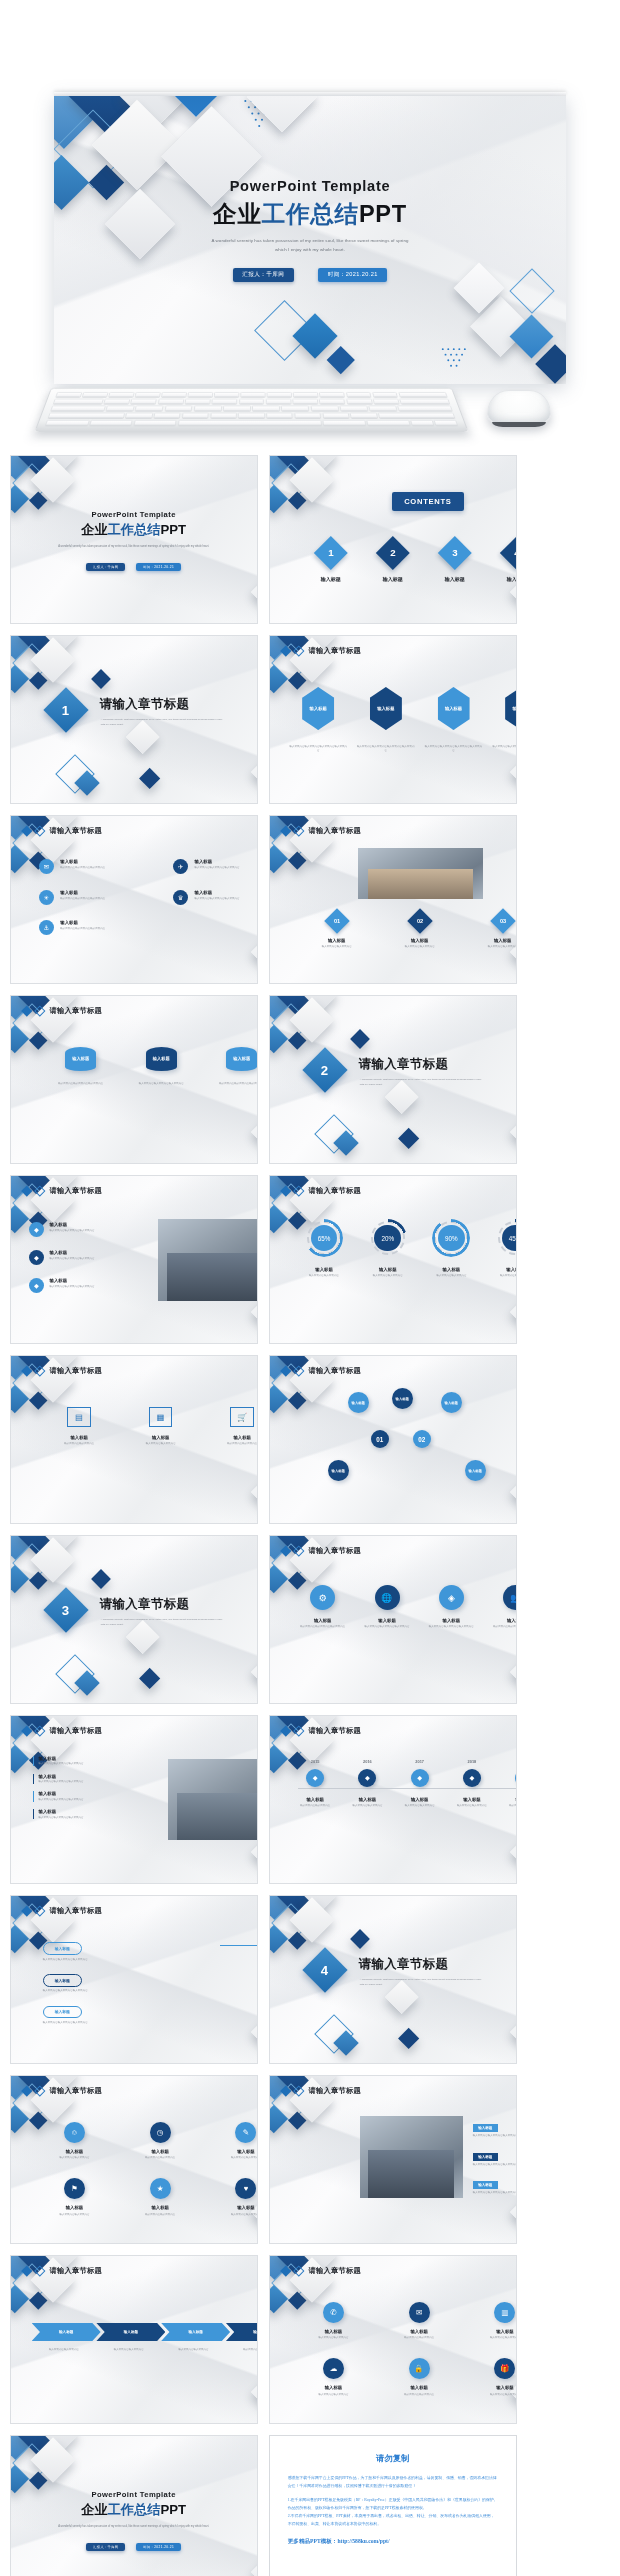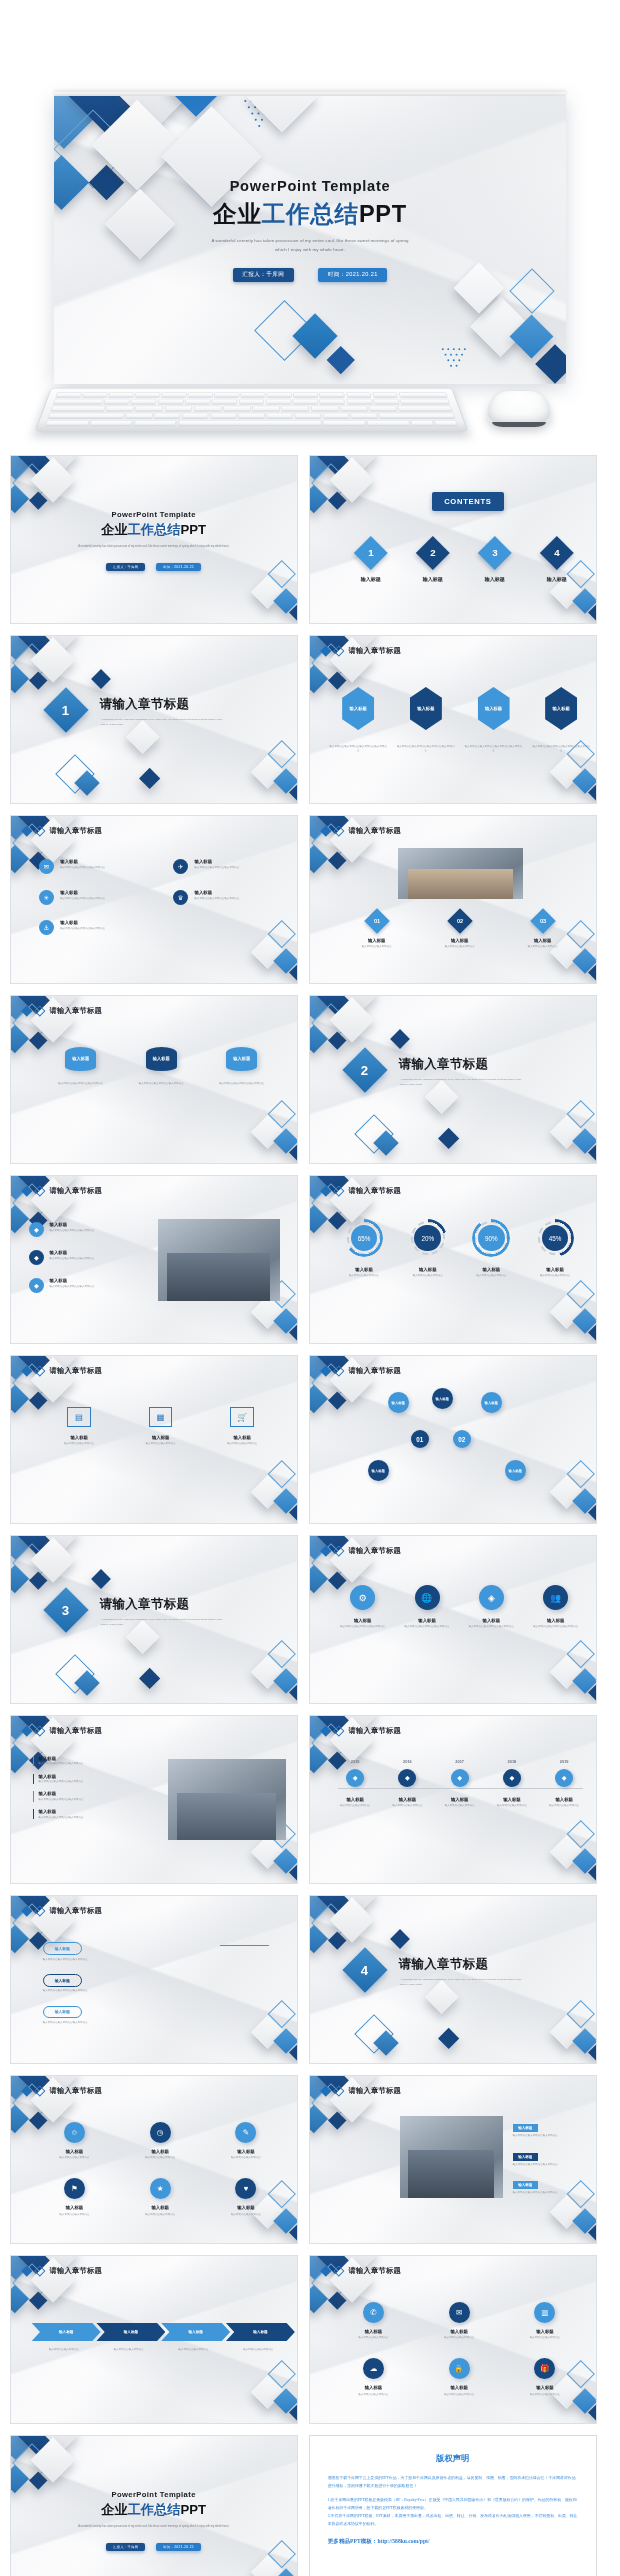--- a/index.html
+++ b/index.html
@@ -54,21 +54,21 @@
     box-shadow: 0 5.6px 9px rgba(90,100,115,.30), inset 0 -4.2px 7px rgba(190,196,203,.6);
     border:0.7px solid #e4e6e9;
   }
   .mouse:after{ content:""; position:absolute; left:4.2px; right:4.2px; bottom:-1.4px; height:4.9px;
     background:#3b4046; border-radius:0 0 21px 21px / 0 0 9.7px 9.7px; opacity:.85;}
 
   
   #grid { position:absolute; left:0; top:455px; width:620px; }
   .row { display:flex; gap:11px; padding:0 9.7px; margin-bottom:11px; }
   .slide {
-    position:relative; width:288px; height:169px; background:#f4f5f7;
+    position:relative; width:248px; height:169px; background:#f4f5f7;
     border:0.7px solid #dcdfe3; overflow:hidden; flex:none;
     background-image:
       linear-gradient(200deg, rgba(255,255,255,0) 46%, rgba(224,227,231,.9) 47%, rgba(246,247,248,0) 69%),
       linear-gradient(342deg, rgba(255,255,255,0) 54%, rgba(229,232,236,.8) 55%, rgba(249,250,250,0) 77%),
       linear-gradient(128deg,#f3f4f6 0%,#fcfcfd 40%,#edeff1 65%,#f8f9fa 100%);
   }
 
   
   .s-head{ position:absolute; left:12.5px; top:9.7px; display:flex; align-items:center; gap:5.6px; }
   .s-head .hd-d1{ width:7.6px; height:7.6px; transform:rotate(45deg); background:#1f6fb8; }
@@ -1145,21 +1145,21 @@
         <div class="dia sh" style="left: 266px; top: 136px; width: 18px; height: 18px; background: linear-gradient(135deg, rgb(79, 154, 212), rgb(47, 128, 198));"></div>
         <div class="dia" style="left: 261px; top: 108px; width: 19.5px; height: 19.5px; border: 0.7px solid rgb(93, 160, 214);"></div>
         <div style="position: absolute; left: 0px; right: 0px; top: 54px; text-align: center;">
           <div style="font-size: 7.6px; font-weight: bold; color: rgb(23, 25, 29); letter-spacing: 0.4px;">PowerPoint Template</div>
           <div style="font-size: 13.2px; font-weight: bold; color: rgb(17, 19, 23); margin-top: 2.1px;"><span>企业</span><span style="color: rgb(31, 92, 158);">工作总结</span><span>PPT</span></div>
           <div style="font-size: 2.6px; color: rgb(123, 129, 138); line-height: 1.9; margin: 5.6px auto 0px; width: 181px;">A wonderful  serenity has taken possession of my entire soul, like these sweet mornings of spring which I enjoy with my whole heart.</div>
           <div style="margin-top: 8.3px;"><span class="badge dark" style="font-size: 3.2px; padding: 2.1px 7px;">汇报人：千库网</span><span style="display: inline-block; width: 11px;"></span><span class="badge light" style="font-size: 3.2px; padding: 2.1px 7px;">时间：2021.20.21</span></div>
         </div>
       </div>
       <div class="slide copy-slide">
-        <div class="copy-title">版权声明</div>
+        <div class="copy-title">请勿复制</div>
         <div class="copy-p">感谢您下载千库网平台上提供的PPT作品，为了您和千库网以及原创作者的利益，请勿复制、传播、销售，否则将承担法律责任！千库网将对作品进行维权，按照传播下载次数进行十倍的索取赔偿！</div>
         <div class="copy-p" style="margin-top: 7px;">1.在千库网出售的PPT模板是免版税类（RF：Royalty-Free）正版受《中国人民共和国著作法》和《世界版权公约》的保护。作品的所有权、版权和著作权归千库网所有，您下载的是PPT模板素材的使用权。</div>
         <div class="copy-p">2.不得将千库网的PPT模板、PPT素材，本身用于再出售，或者出租、出借、转让、分销、发布或者作为礼物供他人使用，不得转授权、出卖、转让本协议或者本协议中的权利。</div>
         <div class="copy-link">更多精品PPT模板：http://588ku.com/ppt/</div>
       </div>
     </div>
   </section>
 
 
 </body></html>

